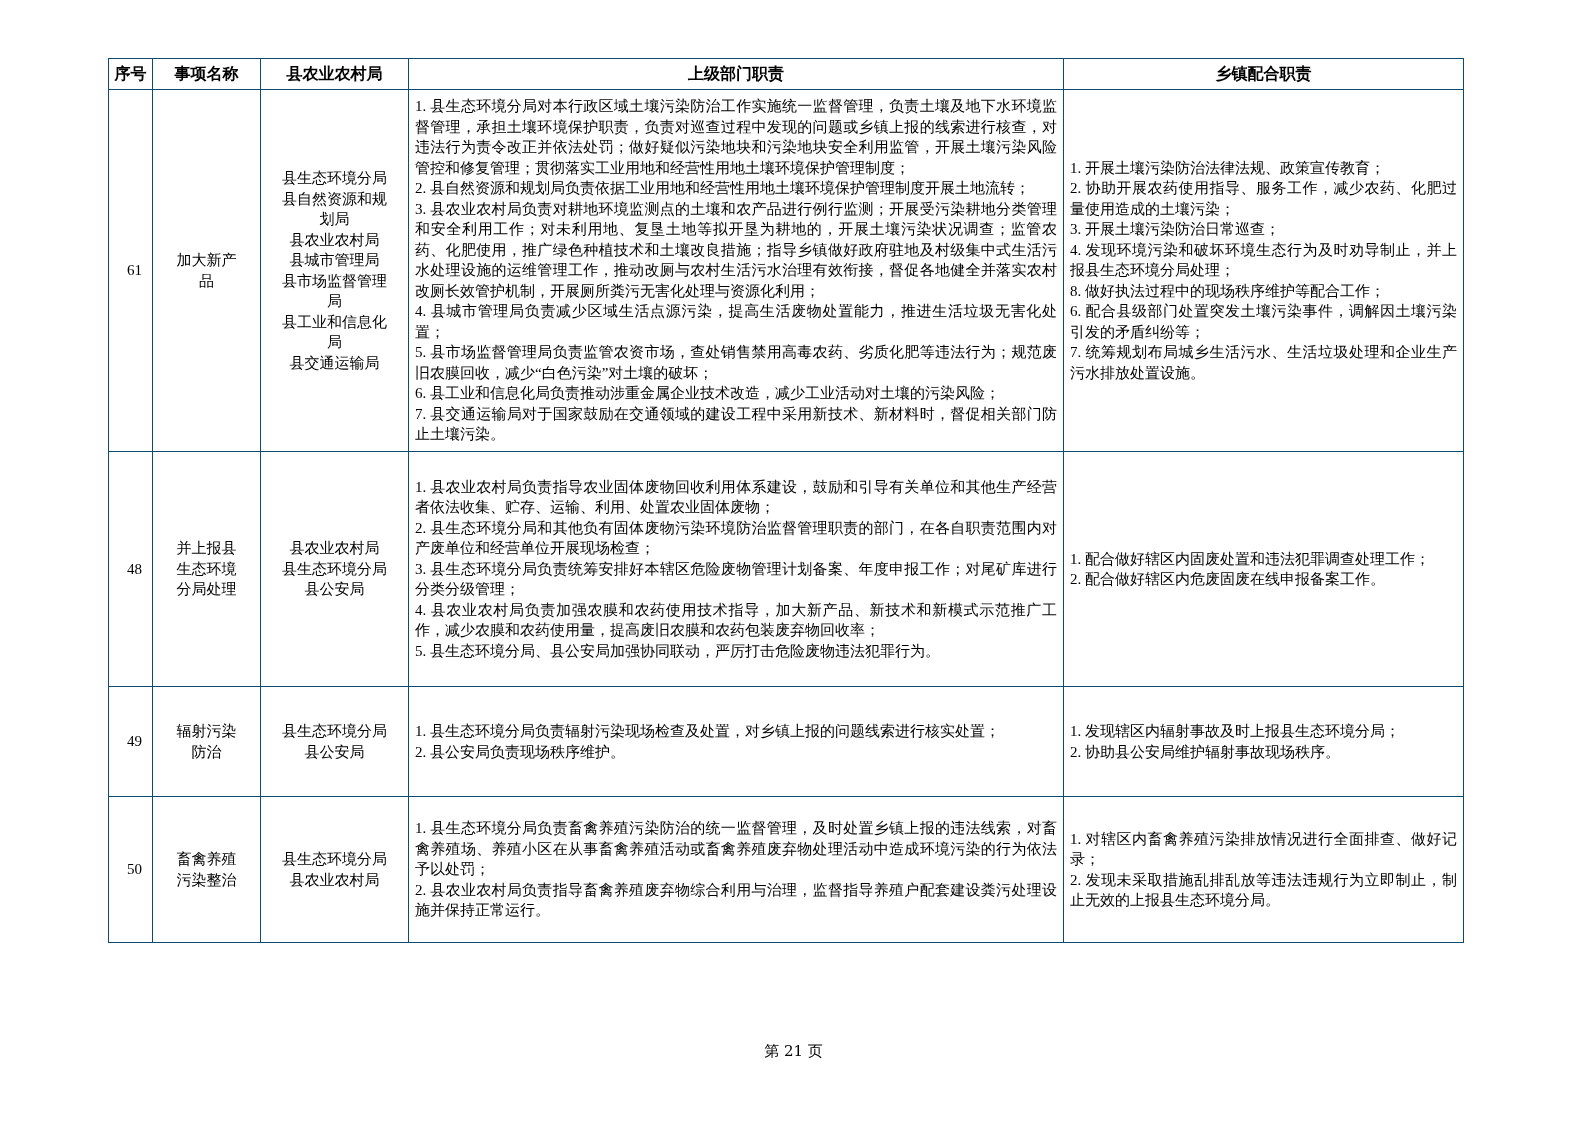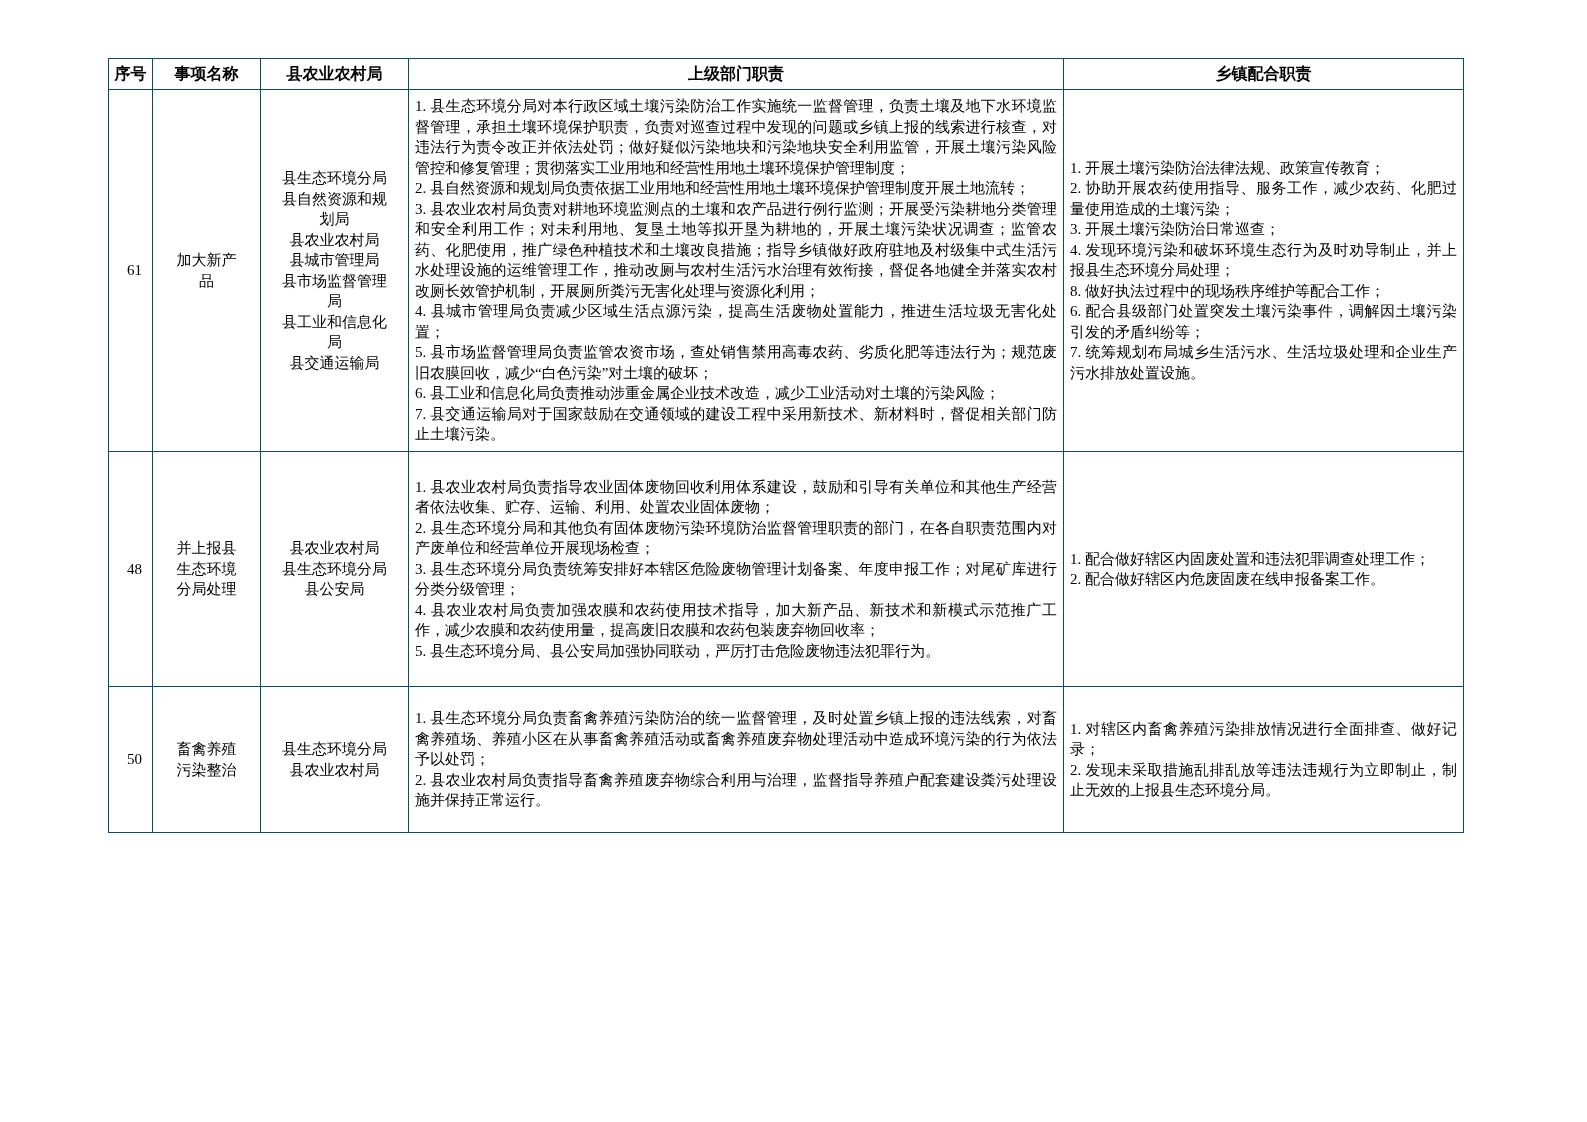--- a/index.html
+++ b/index.html
@@ -121,27 +121,38 @@
 县生态环境分局
 县公安局</td>
         <td class="c-text">1. 县农业农村局负责指导农业固体废物回收利用体系建设，鼓励和引导有关单位和其他生产经营者依法收集、贮存、运输、利用、处置农业固体废物；
 2. 县生态环境分局和其他负有固体废物污染环境防治监督管理职责的部门，在各自职责范围内对产废单位和经营单位开展现场检查；
 3. 县生态环境分局负责统筹安排好本辖区危险废物管理计划备案、年度申报工作；对尾矿库进行分类分级管理；
 4. 县农业农村局负责加强农膜和农药使用技术指导，加大新产品、新技术和新模式示范推广工作，减少农膜和农药使用量，提高废旧农膜和农药包装废弃物回收率；
 5. 县生态环境分局、县公安局加强协同联动，严厉打击危险废物违法犯罪行为。</td>
         <td class="c-text">1. 配合做好辖区内固废处置和违法犯罪调查处理工作；
 2. 配合做好辖区内危废固废在线申报备案工作。</td>
       </tr>
+      <tr class="r2">
+        <td class="c-center">49</td>
+        <td class="c-center">辐射污染防治</td>
+        <td class="c-center">县生态环境分局
+县公安局</td>
+        <td class="c-text">1. 县生态环境分局负责辐射污染现场检查及处置，对乡镇上报的问题线索进行核实处置；
+2. 县公安局负责现场秩序维护。</td>
+        <td class="c-text">1. 发现辖区内辐射事故及时上报县生态环境分局；
+2. 协助县公安局维护辐射事故现场秩序。</td>
+      </tr>
       <tr class="r3">
         <td class="c-center">50</td>
         <td class="c-center">畜禽养殖污染整治</td>
         <td class="c-center">县生态环境分局
 县农业农村局</td>
         <td class="c-text">1. 县生态环境分局负责畜禽养殖污染防治的统一监督管理，及时处置乡镇上报的违法线索，对畜禽养殖场、养殖小区在从事畜禽养殖活动或畜禽养殖废弃物处理活动中造成环境污染的行为依法予以处罚；
 2. 县农业农村局负责指导畜禽养殖废弃物综合利用与治理，监督指导养殖户配套建设粪污处理设施并保持正常运行。</td>
         <td class="c-text">1. 对辖区内畜禽养殖污染排放情况进行全面排查、做好记录；
 2. 发现未采取措施乱排乱放等违法违规行为立即制止，制止无效的上报县生态环境分局。</td>
       </tr>
     </tbody>
   </table>
 
+  <div class="footer">第 21 页</div>
 
 </div>
 
 </body></html>

